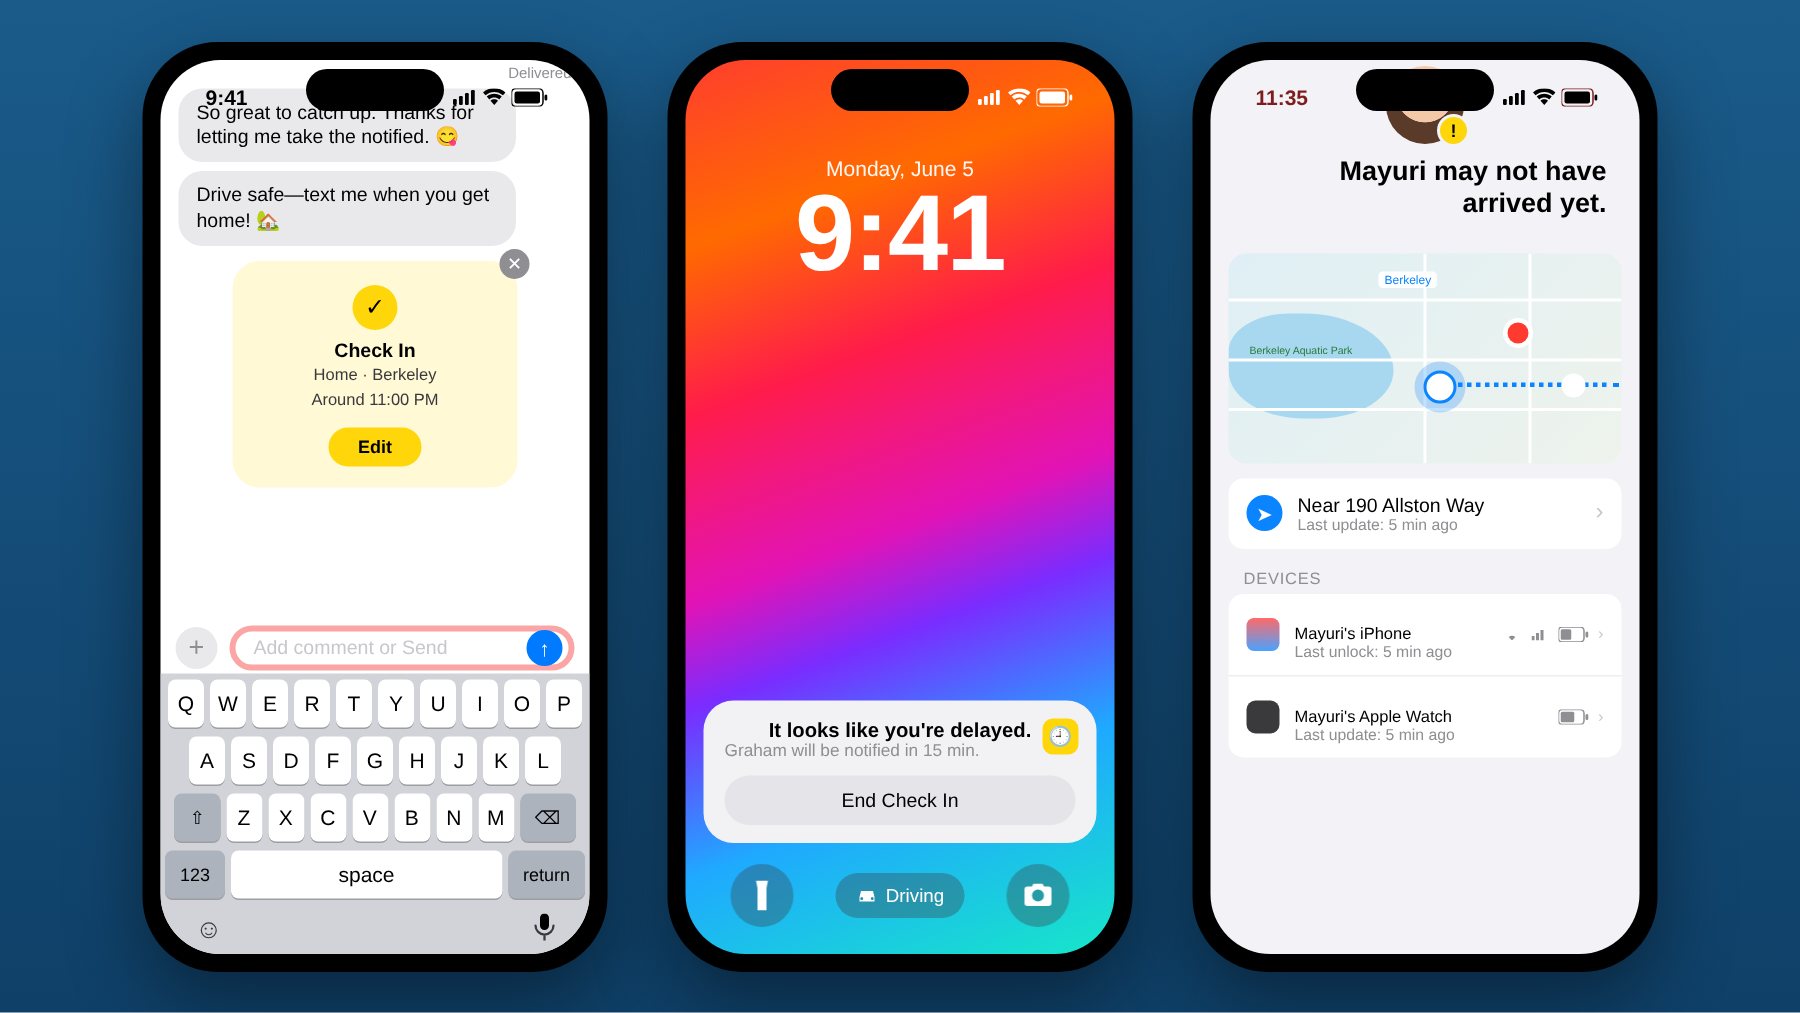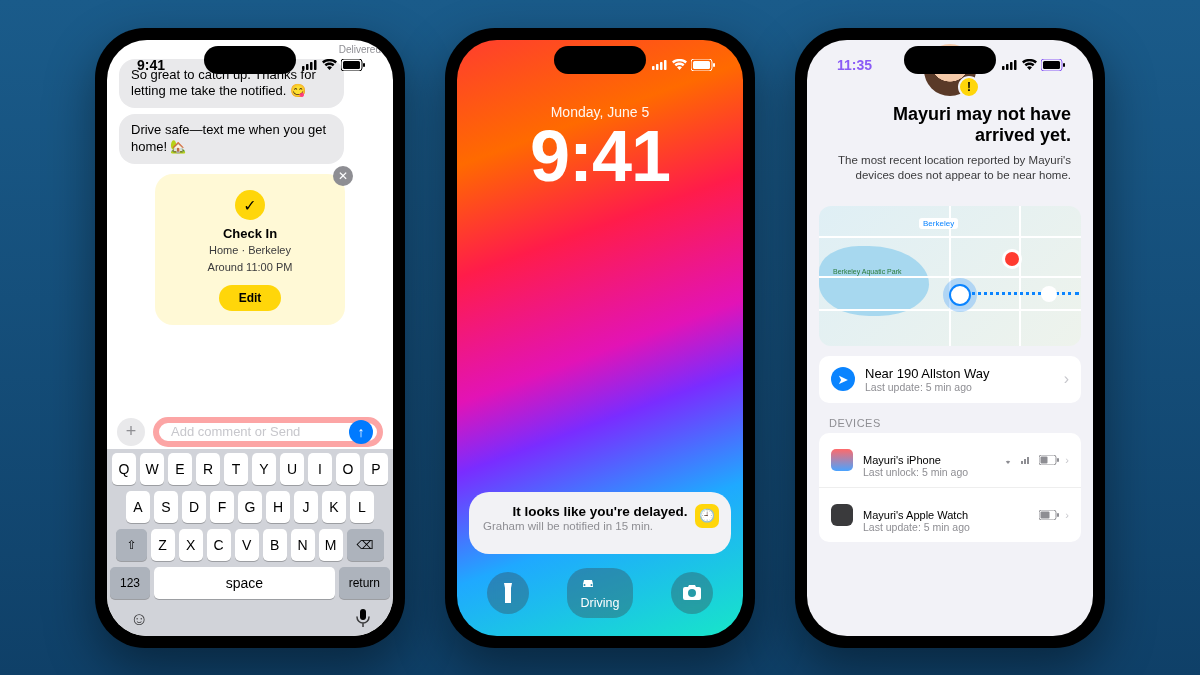--- a/index.html
+++ b/index.html
@@ -26,21 +26,21 @@
 .p1 .delivered{ text-align:right; color:#8e8e93; font-size:10px; margin-bottom:4px;}
 .p1 .bubble{ background:#e9e9eb; color:#000; border-radius:16px; padding:8px 12px; max-width:86%; margin-bottom:6px; line-height:1.3;}
 .p1 .checkin-card{ margin:10px 0 0 36px; background:#fff9d6; border-radius:18px; padding:16px 14px 14px; width:190px; position:relative; text-align:center;}
 .p1 .checkin-card .x{ position:absolute; top:-8px; right:-8px; width:20px;height:20px;border-radius:50%;background:#8e8e93;color:#fff;font-size:12px;display:flex;align-items:center;justify-content:center;}
 .p1 .ci-icon{ width:30px;height:30px;border-radius:50%;background:#ffd60a;margin:0 auto 6px;display:flex;align-items:center;justify-content:center;font-size:16px;color:#000;}
 .p1 .ci-title{ font-weight:600; font-size:13px;}
 .p1 .ci-sub{ font-size:11px; color:#3a3a3c; line-height:1.35; margin-top:2px;}
 .p1 .ci-edit{ margin-top:10px; display:inline-block; background:#ffd60a; color:#000; font-size:12px; font-weight:600; padding:6px 20px; border-radius:14px;}
 .p1 .compose{ display:flex; align-items:center; gap:8px; padding:6px 10px 2px; }
 .p1 .plus{ width:28px;height:28px;border-radius:50%;background:#e9e9eb;color:#8e8e93;display:flex;align-items:center;justify-content:center;font-size:18px;}
-.p1 .field{ flex:1; height:30px; border:6px solid #fca5a5; border-radius:16px; display:flex; align-items:center; padding:0 4px 0 12px; color:#c7c7cc; font-size:13px; justify-content:space-between;}
+.p1 .field{ flex:1; height:30px; border:4px solid #fca5a5; border-radius:16px; display:flex; align-items:center; padding:0 4px 0 12px; color:#c7c7cc; font-size:13px; justify-content:space-between;}
 .p1 .send{ width:24px;height:24px;border-radius:50%;background:#007aff;color:#fff;display:flex;align-items:center;justify-content:center;font-size:14px;}
 .p1 .kb{ background:#d1d3d9; padding:4px 3px 6px; }
 .p1 .krow{ display:flex; justify-content:center; gap:4px; margin-bottom:6px;}
 .p1 .key{ background:#fff; border-radius:5px; width:24px; height:32px; display:flex;align-items:center;justify-content:center; font-size:14px; box-shadow:0 1px 0 rgba(0,0,0,.25); font-weight:400;}
 .p1 .key.m{ background:#adb3bc; }
 .p1 .key.wide{ width:auto; padding:0 10px; font-size:12px;}
 .p1 .key.sp{ flex:1;}
 .p1 .kfoot{ display:flex; justify-content:space-between; padding:4px 20px 0; color:#3a3a3c; font-size:18px;}
 
 
@@ -53,25 +53,25 @@
 .p2 .notif{ background:#f2f2f5; color:#000; border-radius:20px; padding:12px 14px 12px; position:relative;}
 .p2 .notif-icon{ position:absolute; top:12px; right:12px; width:24px;height:24px;border-radius:7px;background:#ffd60a;display:flex;align-items:center;justify-content:center;font-size:13px;}
 .p2 .n-title{ font-weight:600; font-size:13.5px;text-align:center;}
 .p2 .n-sub{ color:#8e8e93; font-size:11.5px; margin-top:1px;}
 .p2 .n-actions{ display:flex; gap:10px; margin-top:10px;}
 .p2 .n-btn{ flex:1; text-align:center; font-size:13px; font-weight:500; padding:9px 0; border-radius:20px;}
 .p2 .n-btn.end{ background:#e4e4e9; color:#000;}
 .p2 .n-btn.add{ background:#ffd60a; color:#000;}
 .p2 .dock{ display:flex; justify-content:space-between; align-items:center; padding:14px 18px 0;}
 .p2 .dock .circ{ width:42px;height:42px;border-radius:50%;background:rgba(60,60,67,.35);backdrop-filter:blur(4px);display:flex;align-items:center;justify-content:center;color:#fff;}
-.p2 .focus{ display:flex;gap:6px;background:rgba(60,60,67,.35);padding:8px 14px;border-radius:20px;font-size:12.5px;flex-direction:column;}
+.p2 .focus{ display:flex;gap:6px;background:rgba(60,60,67,.35);padding:8px 14px;border-radius:20px;font-size:12.5px;}
 
 
 .p3 .screen{ background:#f2f2f7; display:flex; flex-direction:column;}
-.p3 .statusbar{ color:#8b5cf6; }
+.p3 .statusbar{ color:#7f1d1d; }
 .p3 .sheet-top{ display:flex; justify-content:flex-end; padding:48px 16px 0;}
 .p3 .done{ color:#007aff; font-size:15px; font-weight:600;}
 .p3 .hero{ text-align:right; padding:4px 22px 12px;}
 .p3 .avatar-lg{ width:52px;height:52px;border-radius:50%;margin:0 auto 8px;background:radial-gradient(circle at 50% 35%,#f4c9a8 0 45%,#5a3a28 46% 100%);position:relative;}
 .p3 .avatar-lg::after{content:"!";position:absolute;right:-4px;bottom:-2px;width:18px;height:18px;border-radius:50%;background:#ffd60a;color:#000;font-weight:700;font-size:12px;display:flex;align-items:center;justify-content:center;border:2px solid #f2f2f7;}
 .p3 .h-title{ font-size:18px; font-weight:700; line-height:1.2;}
 .p3 .h-sub{ font-size:11.5px; color:#3a3a3c; margin-top:6px; line-height:1.35;}
 .p3 .map{ margin:10px 12px 0; height:140px; border-radius:12px; background:linear-gradient(135deg,#dfeff5 0%,#eef3ec 100%); position:relative; overflow:hidden;}
 .p3 .map .water{position:absolute;left:0;top:40px;width:110px;height:70px;background:#a7d8ef;border-radius:40% 60% 50% 50%;}
 .p3 .map .road{position:absolute;background:#fff;}
@@ -220,20 +220,21 @@
       <div class="date">Monday, June 5</div>
       <div class="time">9:41</div>
     </div>
 
     <div class="bottom-zone">
       <div class="notif">
         <div class="notif-icon">🕘</div>
         <div class="n-title">It looks like you're delayed.</div>
         <div class="n-sub">Graham will be notified in 15 min.</div>
         <div class="n-actions">
+          <div class="n-btn end">End Check In</div>
         </div>
       </div>
       <div class="dock">
         <div class="circ">
           <svg width="14" height="20" viewBox="0 0 14 20" fill="#fff">
               <path d="M3 0h8l-1 5v15H4V5z"></path>
             </svg>
         </div>
         <div class="focus">
           <svg width="14" height="14" viewBox="0 0 14 14" fill="#fff">
@@ -271,21 +272,20 @@
             <rect x="2" y="2" width="17" height="8" rx="1.5"></rect>
             <rect x="22" y="4" width="2" height="4" rx="1"></rect>
           </svg>
       </span>
     </div>
 
 
     <div class="hero">
       <div class="avatar-lg"></div>
       <div class="h-title">Mayuri may not have arrived yet.</div>
-      <div class="h-sub">The most recent location reported by Mayuri's devices does not appear to be near home.</div>
     </div>
 
     <div class="map">
       <div class="water"></div>
       <div class="road" style="top:30px;left:0;right:0;height:2px;"></div>
       <div class="road" style="top:70px;left:0;right:0;height:2px;"></div>
       <div class="road" style="top:103px;left:0;right:0;height:2px;"></div>
       <div class="road" style="top:0;bottom:0;left:130px;width:2px;"></div>
       <div class="road" style="top:0;bottom:0;left:200px;width:2px;"></div>
       <span style="position:absolute;top:12px;left:100px;font-size:8px;color:#0a84ff;background:#fff;padding:1px 4px;border-radius:3px;">Berkeley</span>

